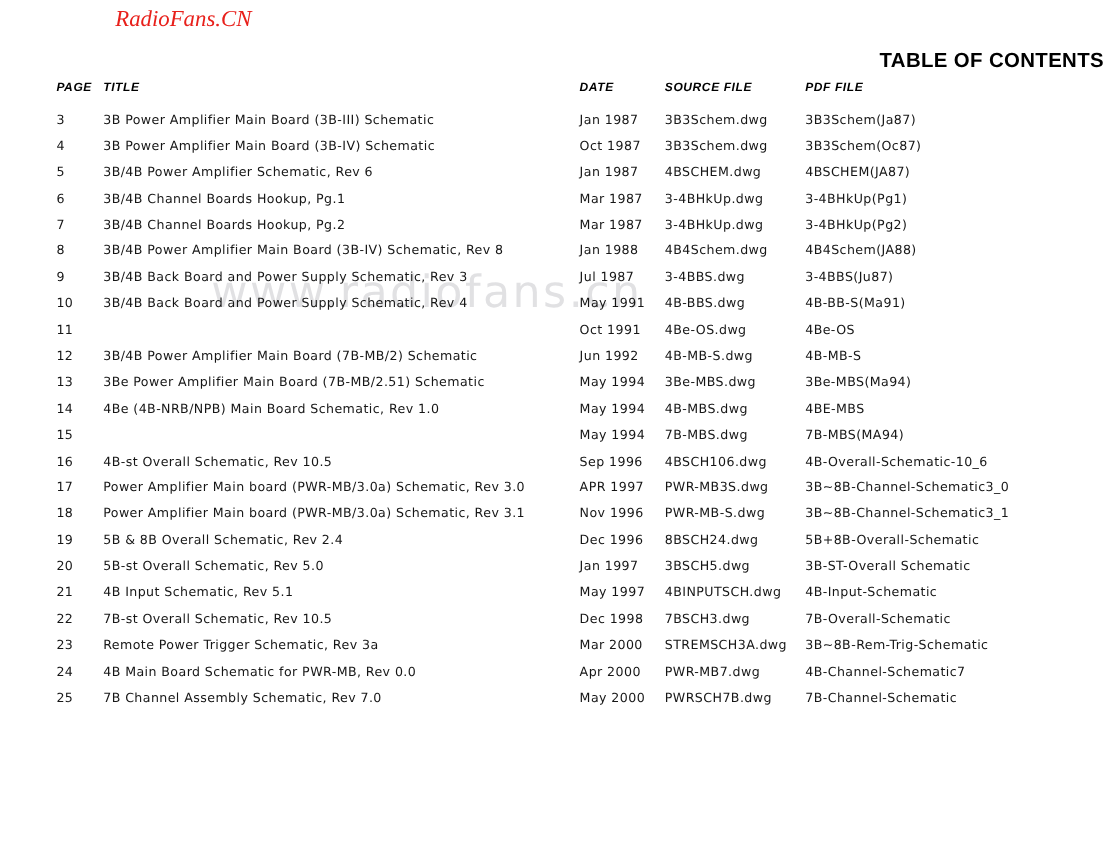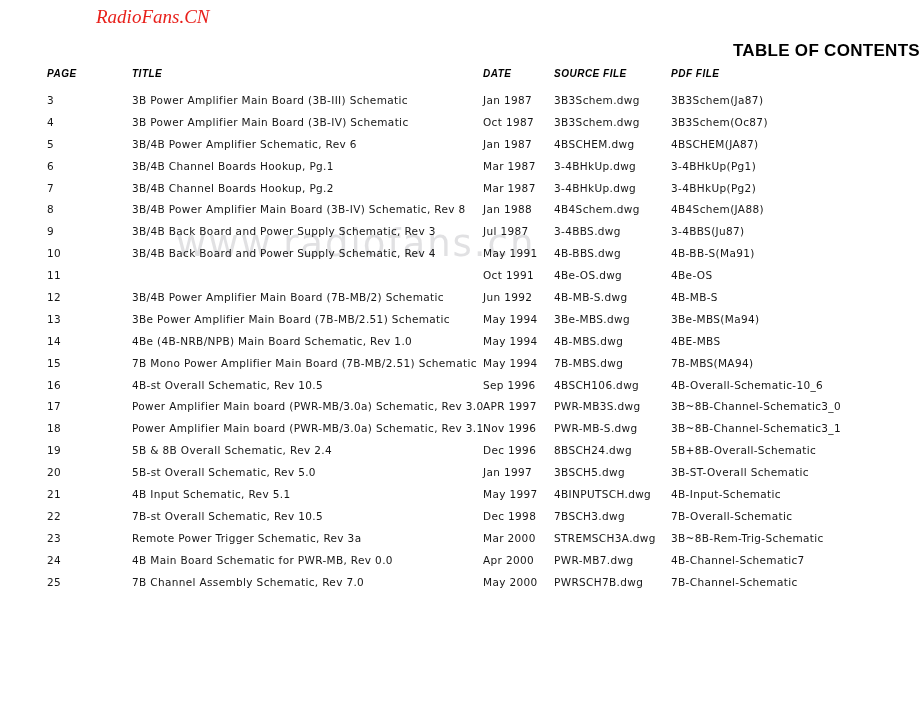--- a/index.html
+++ b/index.html
@@ -74,21 +74,21 @@
   .head .cell {
     font-weight: bold;
     font-style: italic;
     font-size: 10px;
     letter-spacing: 0.5px;
     color: #000000;
     font-family: "Liberation Sans", "DejaVu Sans", sans-serif;
   }
 
   .c-page  { left: 47px;  }
-  .c-title { left: 86px; margin-left: 46px;  }
+  .c-title { left: 86px;  }
   .c-date  { left: 483px; }
   .c-src   { left: 554px; }
   .c-pdf   { left: 671px; }
 
   .head { height: 26px; }
 
   
   #watermark {
     position: absolute;
     left: 176px;
@@ -201,21 +201,20 @@
         </div>
         <div class="row">
           <span class="cell c-page">14</span>
           <span class="cell c-title">4Be (4B-NRB/NPB) Main Board  Schematic, Rev 1.0</span>
           <span class="cell c-date">May 1994</span>
           <span class="cell c-src">4B-MBS.dwg</span>
           <span class="cell c-pdf">4BE-MBS</span>
         </div>
         <div class="row">
           <span class="cell c-page">15</span>
-          <span class="cell c-title">7B Mono Power Amplifier Main Board (7B-MB/2.51) Schematic</span>
           <span class="cell c-date">May 1994</span>
           <span class="cell c-src">7B-MBS.dwg</span>
           <span class="cell c-pdf">7B-MBS(MA94)</span>
         </div>
         <div class="row">
           <span class="cell c-page">16</span>
           <span class="cell c-title">4B-st Overall Schematic, Rev 10.5</span>
           <span class="cell c-date">Sep 1996</span>
           <span class="cell c-src">4BSCH106.dwg</span>
           <span class="cell c-pdf">4B-Overall-Schematic-10_6</span>

